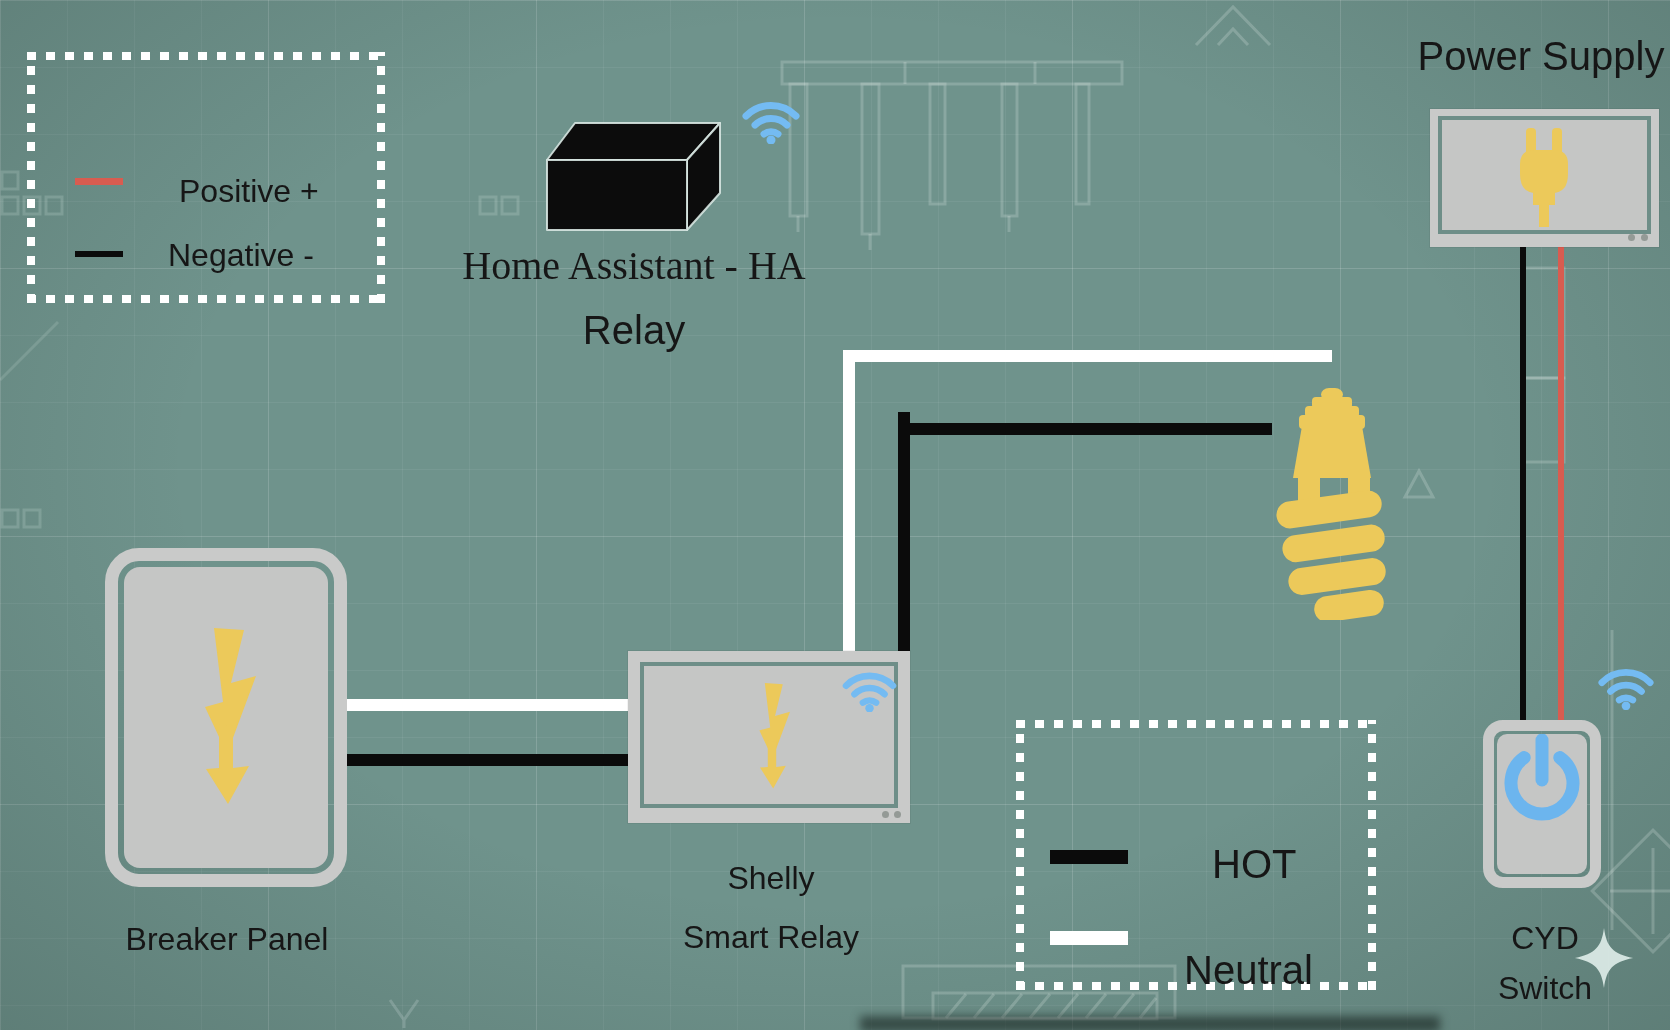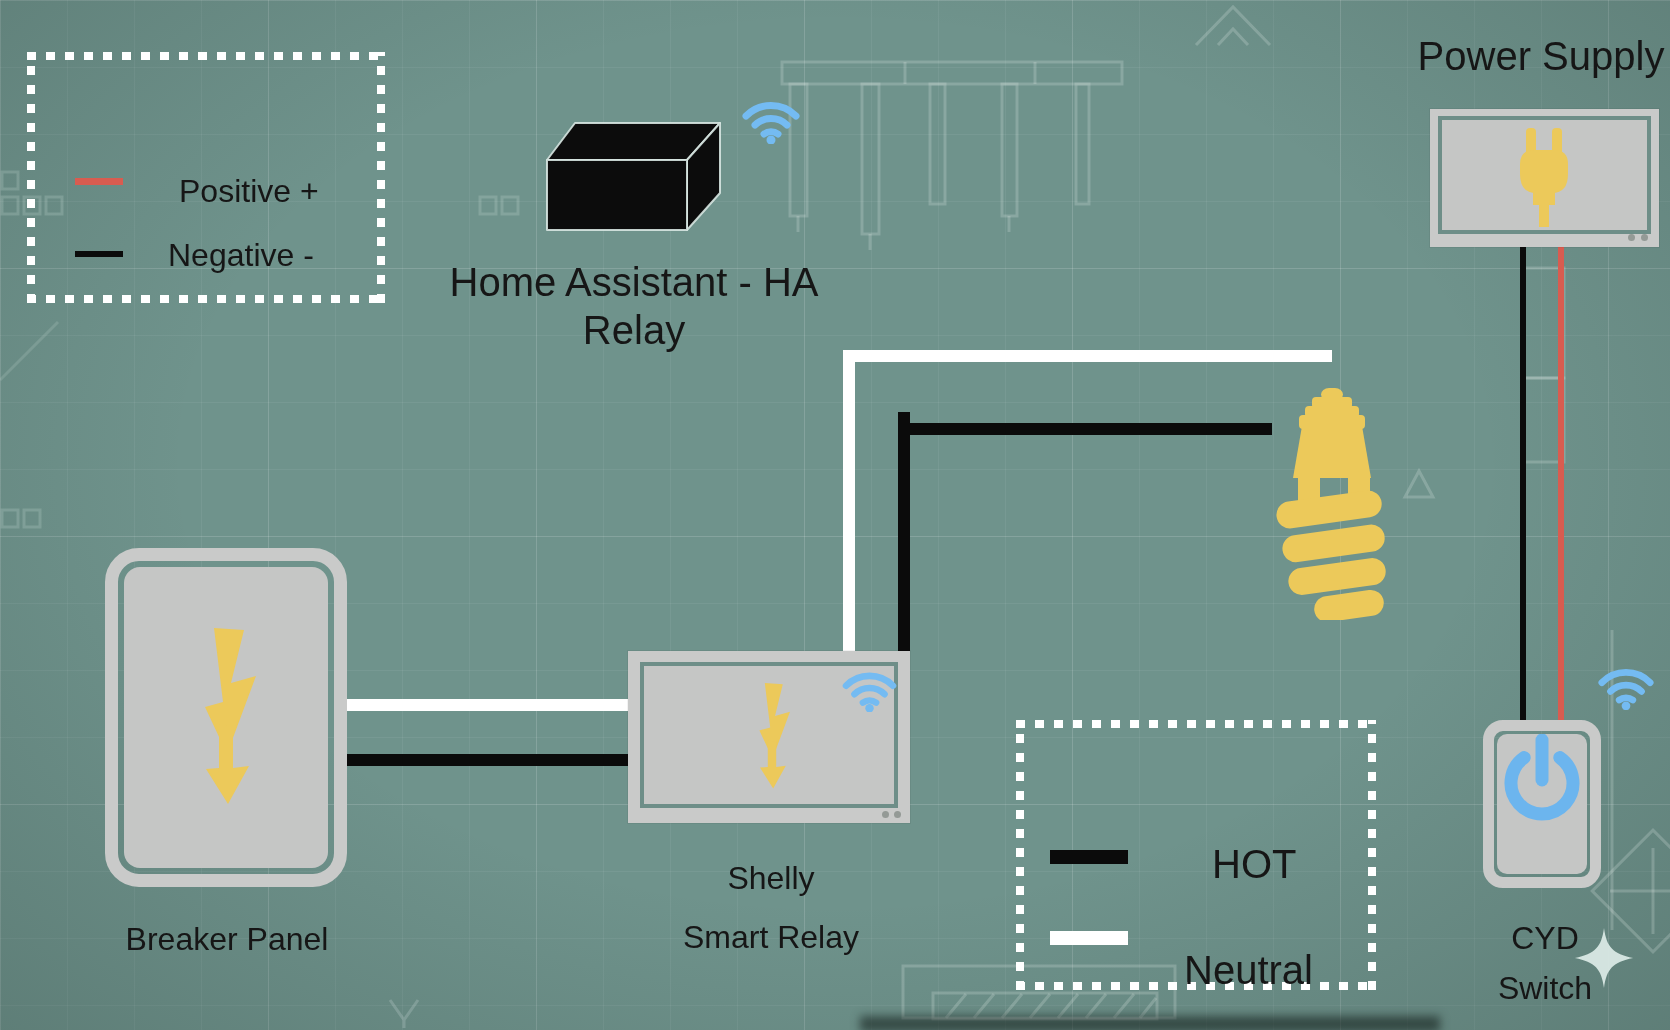--- a/index.html
+++ b/index.html
@@ -118,21 +118,21 @@
     </g>
   </svg>
   <svg class="device" style="left:741px;top:95px;" width="60" height="49" viewBox="0 0 60 49">
     <g stroke="#74bbf2" stroke-width="7" fill="none" stroke-linecap="round">
       <path d="M5 21 A35 35 0 0 1 55 21"></path>
       <path d="M14 30 A23 23 0 0 1 46 30"></path>
       <path d="M23 39 A12 12 0 0 1 37 39"></path>
     </g>
     <circle cx="30" cy="45" r="4.5" fill="#74bbf2"></circle>
   </svg>
-  <div class="lbl center t33" style="left:634px;top:260px;">Home Assistant - HA</div>
+  <div class="lbl center t33" style="left:634px;top:244px;font-family:Liberation Serif, serif;">Home Assistant - HA</div>
   <div class="lbl center t33" style="left:634px;top:308px;">Relay</div>
 
   <div class="lbl center t33" style="left:1541px;top:34px;">Power Supply</div>
   <div class="device frame" style="left:1430px;top:109px;width:229px;height:138px;">
     <div class="screen" style="left:8px;top:7px;width:205px;height:110px;"></div>
     <svg style="position:absolute;left:84px;top:19px;" width="60" height="100" viewBox="0 0 60 100">
       <g fill="#ecc95a">
         <rect x="12" y="0" width="10" height="32" rx="4"></rect>
         <rect x="38" y="0" width="10" height="32" rx="4"></rect>
         <path d="M6 36 Q6 22 20 22 H40 Q54 22 54 36 V46 Q54 65 38 65 H22 Q6 65 6 46 Z"></path>

